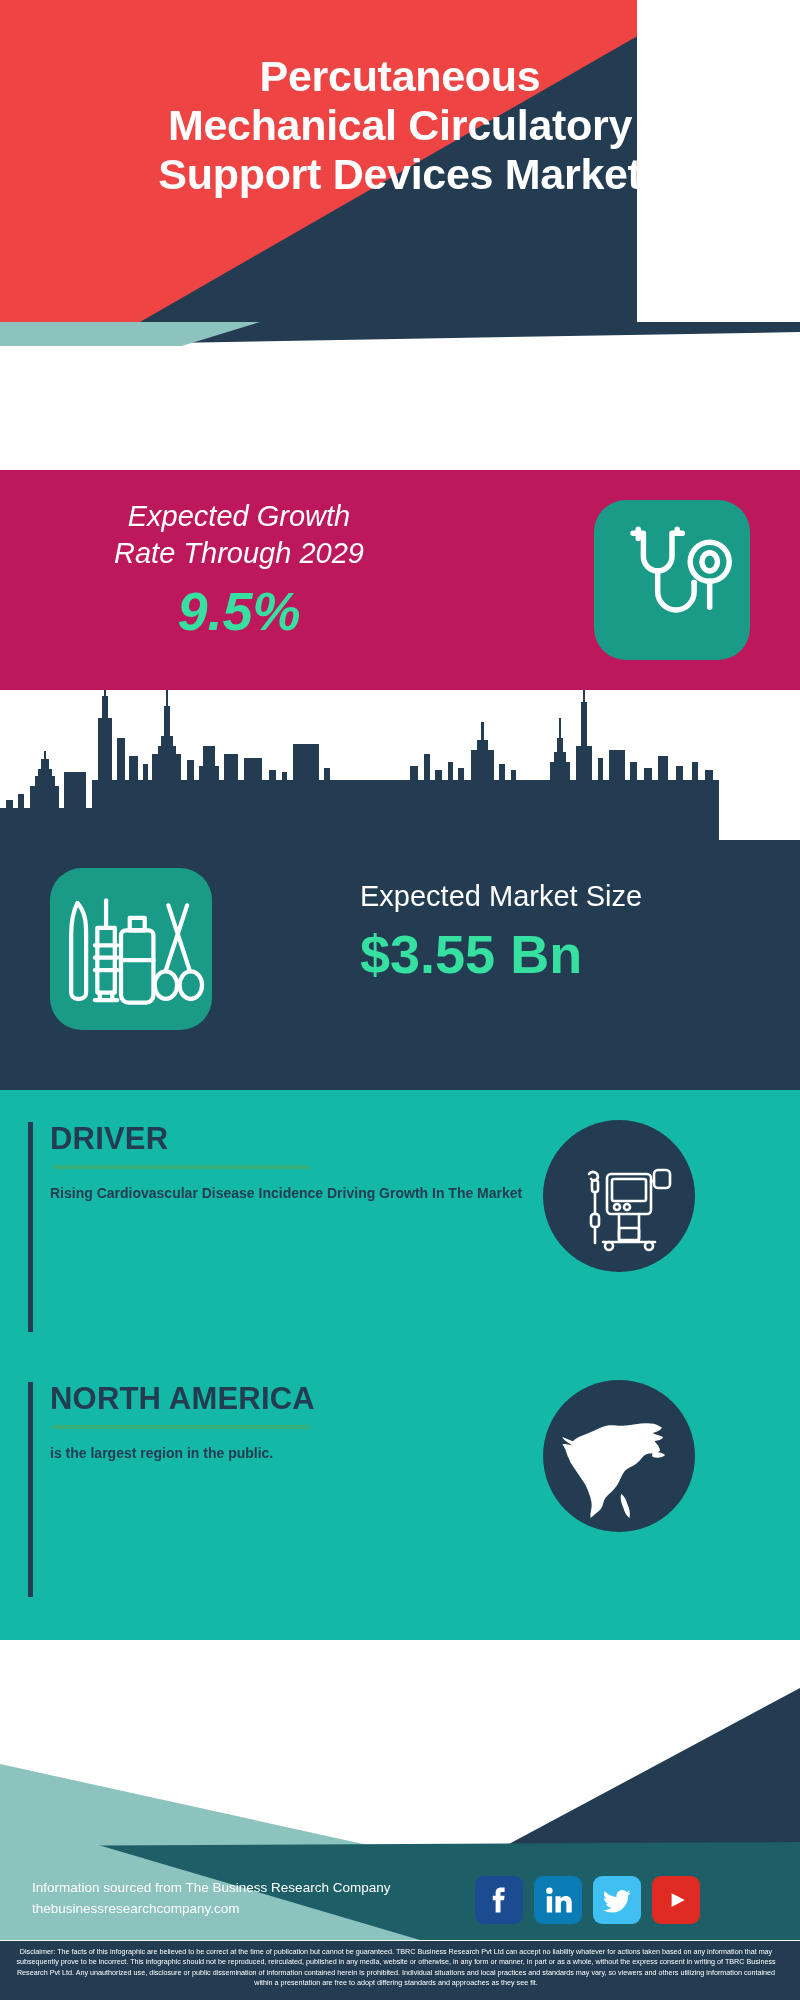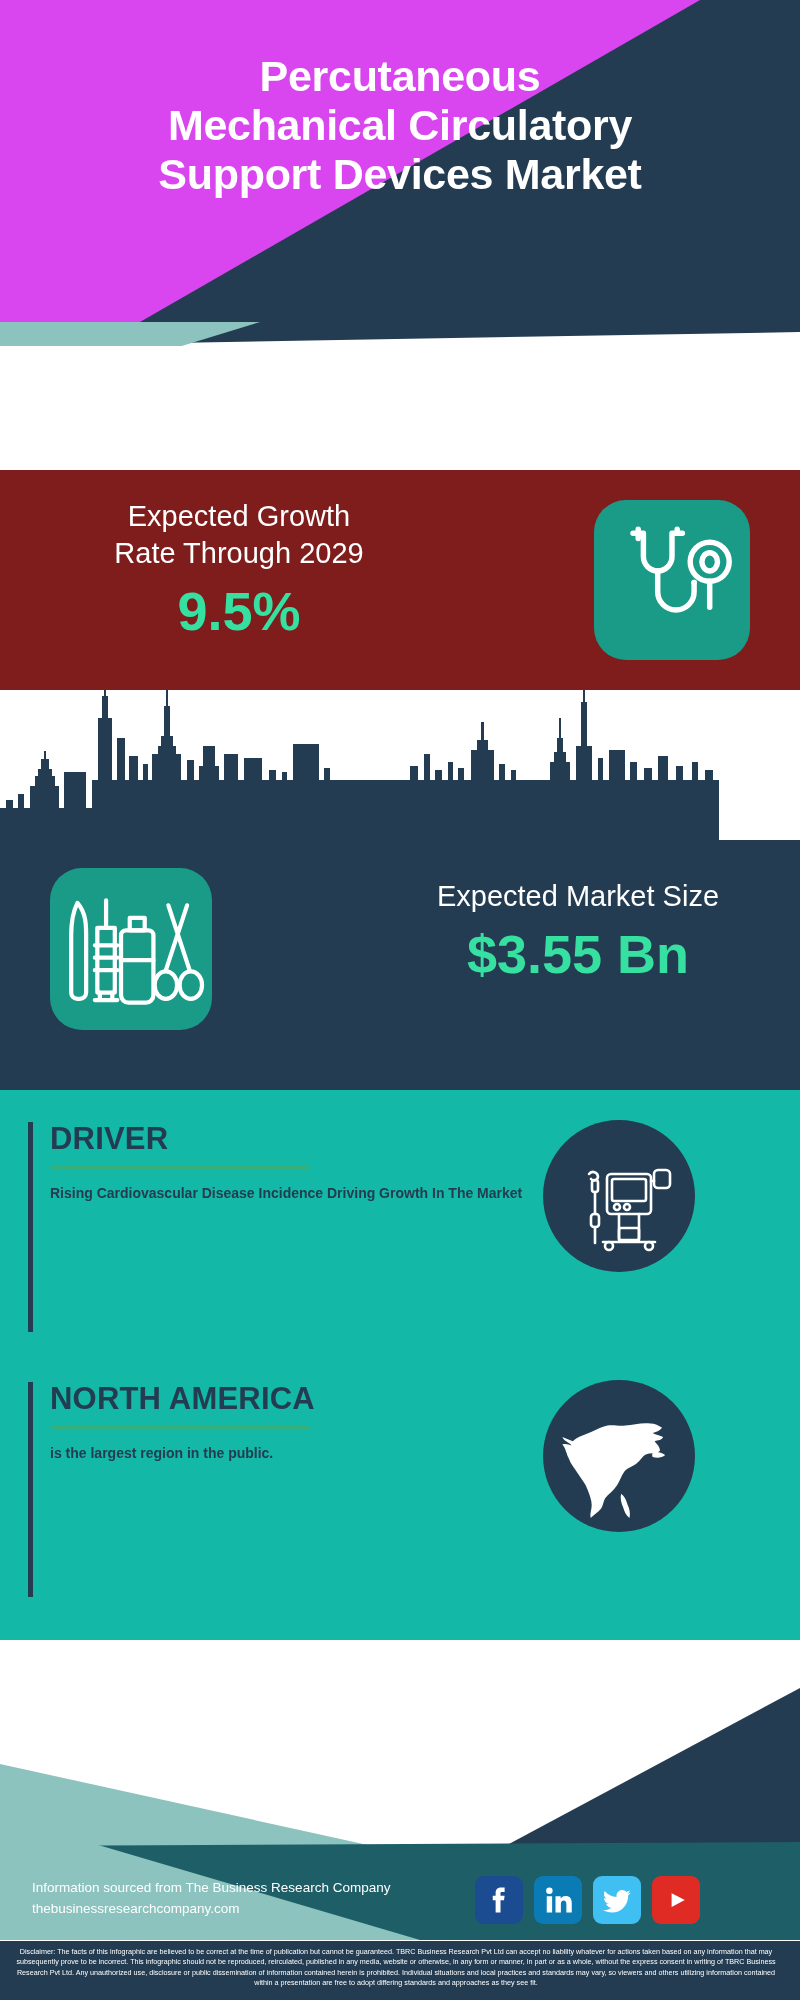--- a/index.html
+++ b/index.html
@@ -5,21 +5,21 @@
   html,body{margin:0;padding:0;}
   body{
     width:800px;height:2000px;position:relative;overflow:hidden;
     background:#ffffff;
     font-family:"Liberation Sans", sans-serif;
   }
   .stage{position:absolute;inset:0;width:800px;height:2000px;overflow:hidden;}
   .abs{position:absolute;}
 
   
-  #header{left:0;top:0;width:800px;height:322px;background:#d946ef;overflow:hidden;}
+  #header{left:0;top:0;width:637px;height:322px;background:#ef4444;overflow:hidden;}
   #header .navy-wedge{
     position:absolute;left:0;top:0;width:800px;height:322px;
     background:#233c52;
     clip-path:polygon(100% 0,100% 100%,140px 100%,700px 0);
   }
   #header-title{
     position:absolute;left:0;top:52px;width:800px;
     text-align:center;color:#ffffff;
     font-size:43px;line-height:1.14;font-weight:bold;
     letter-spacing:-0.3px;
@@ -36,40 +36,40 @@
   #header-navy-sliver{
     left:0;top:322px;width:800px;height:24px;background:#233c52;
     clip-path:polygon(130px 0,800px 0,800px 10px,0 24px);
   }
 
   
   #white-gap{left:0;top:346px;width:800px;height:124px;background:#ffffff;}
 
   
   #growth-section{
-    left:0;top:470px;width:800px;height:220px;background:#7f1d1d;
+    left:0;top:470px;width:800px;height:220px;background:#be185d;font-style:italic;
   }
   #growth-text{position:absolute;left:24px;top:28px;width:430px;text-align:center;}
   .big-label{color:#ffffff;font-size:29px;line-height:1.28;font-weight:normal;}
   .big-value{font-size:54px;font-weight:bold;line-height:1.1;margin-top:10px;}
   .mint{color:#35e0a1;}
 
   .tile{
     position:absolute;background:#199b87;border-radius:32px;
   }
   #stethoscope-tile{right:50px;top:30px;width:156px;height:160px;}
   #tools-tile{left:50px;top:28px;width:162px;height:162px;}
 
   
   #skyline-band{left:0;top:690px;width:800px;height:150px;background:#ffffff;}
   #skyline-svg{position:absolute;left:0;bottom:0;width:800px;height:150px;display:block;}
 
   
   #market-section{left:0;top:840px;width:800px;height:250px;background:#233c52;}
-  #market-text{position:absolute;right:12px;top:38px;width:420px;text-align:center;}
+  #market-text{position:absolute;right:20px;top:38px;width:420px;text-align:left;}
 
   
   #content{left:0;top:1090px;width:800px;height:550px;background:#14b8a6;}
 
   .info-block{position:absolute;left:28px;width:520px;}
   .bar{position:absolute;left:0;top:0;width:5px;background:#233c52;}
   .info-body{margin-left:22px;}
   .info-title{
     color:#233c52;font-size:31px;font-weight:bold;letter-spacing:.2px;line-height:1.1;
   }

